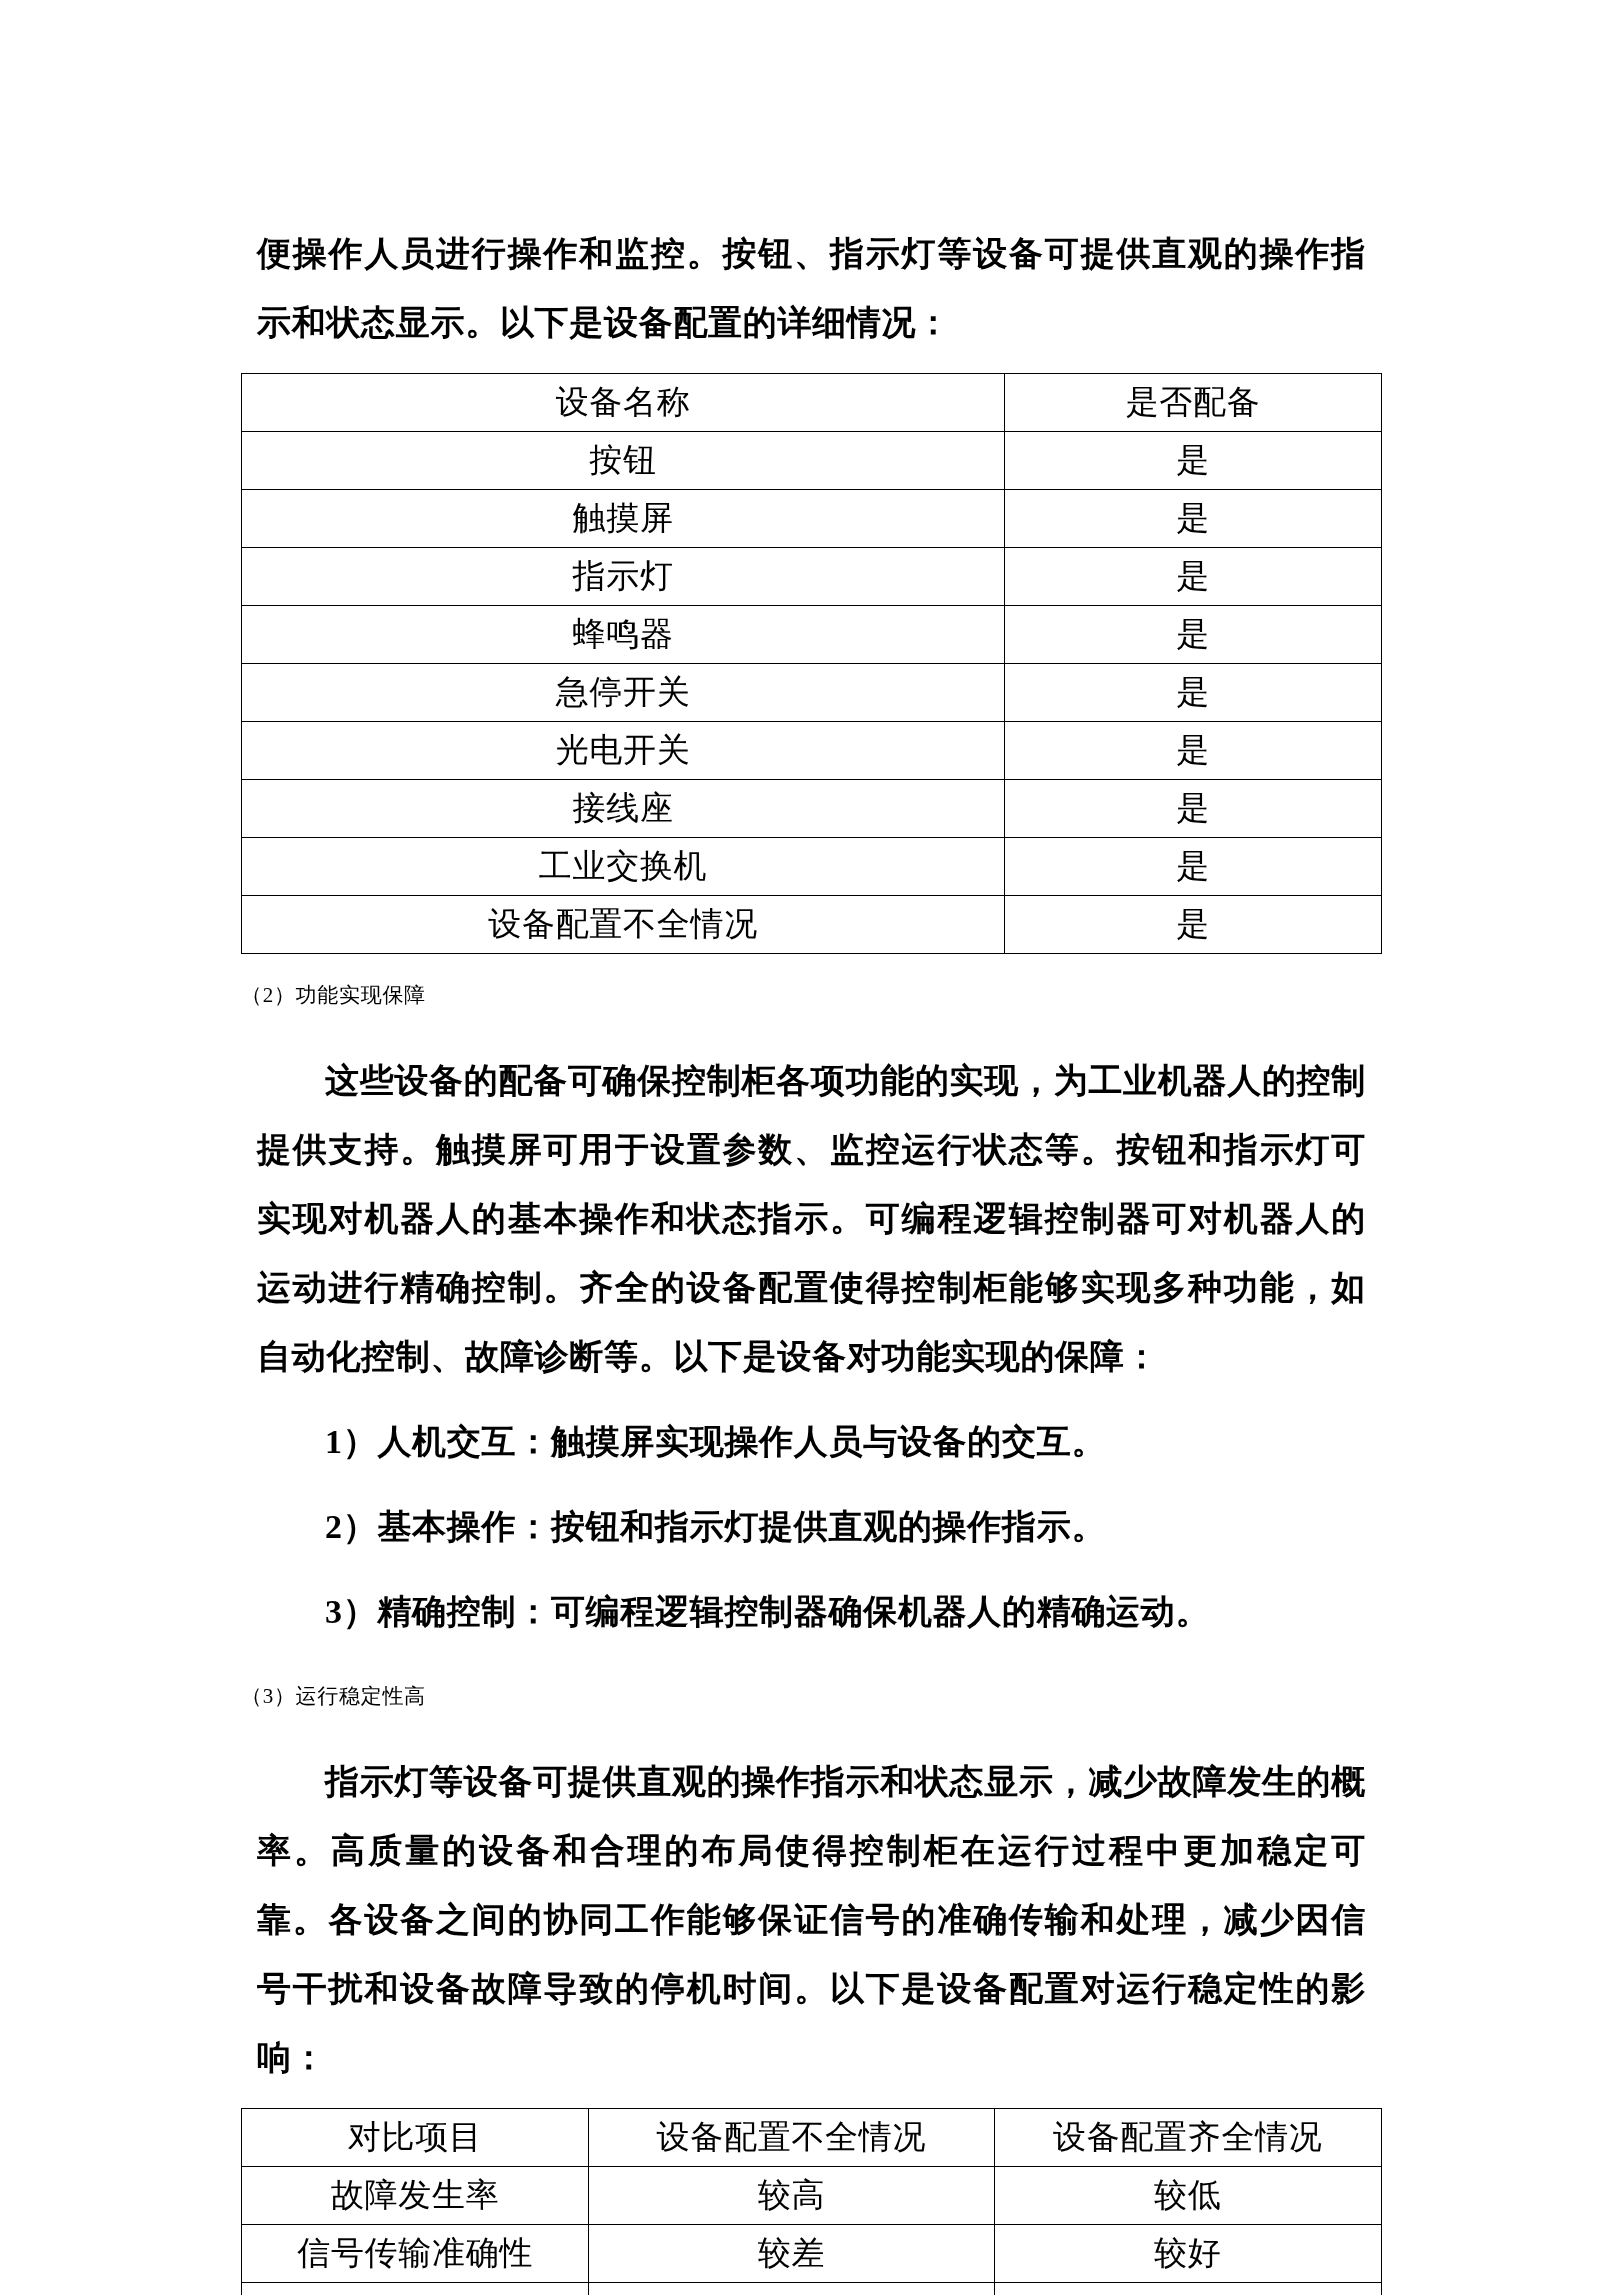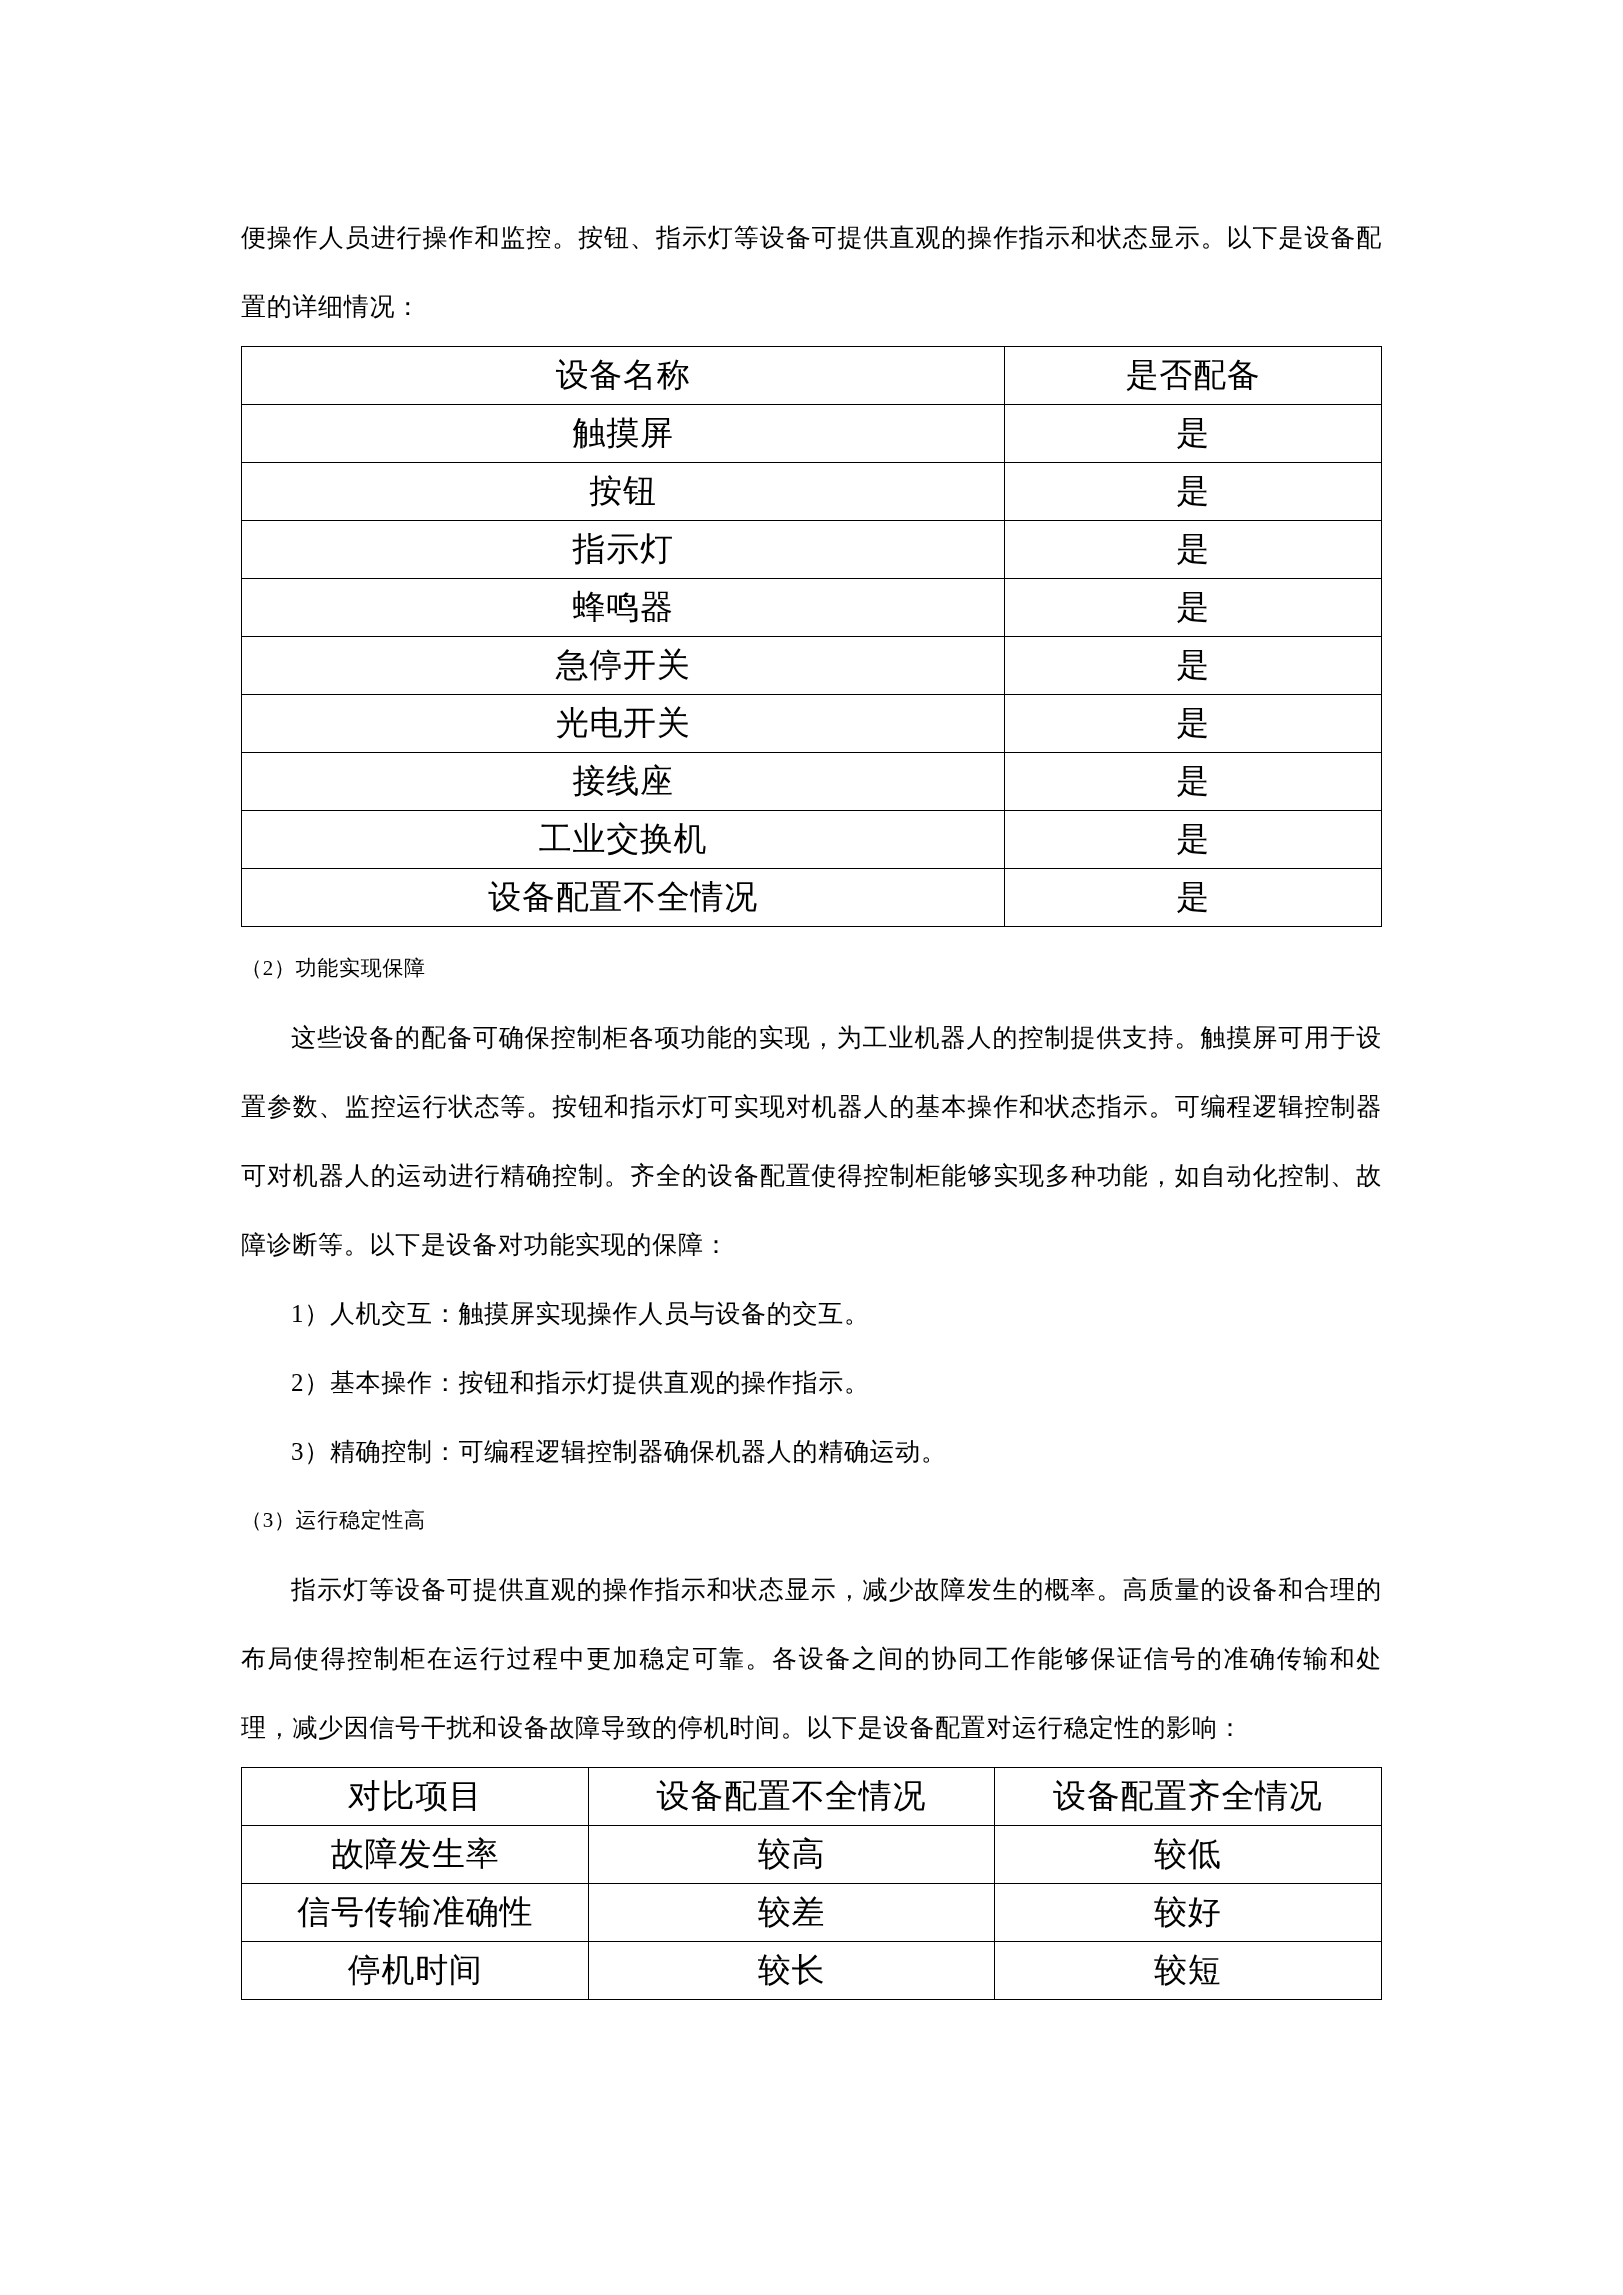--- a/index.html
+++ b/index.html
@@ -14,25 +14,26 @@
     font-family: "Liberation Serif", "DejaVu Serif", serif;
   }
   .page {
     box-sizing: border-box;
     width: 1623px;
     height: 2295px;
     padding: 203px 241px 0 241px;
     background: #ffffff;
   }
   .para {
-    margin: 0;
-    font-size: 25px;
+    margin: 16px;
+    font-size: 34px;
     line-height: 69px;
     text-align: justify;
     letter-spacing: 0.7px;
+    font-weight: bold;
   }
   .para.indent {
     text-indent: 2em;
   }
   .heading {
     margin: 0;
     font-size: 21px;
     line-height: 69px;
     text-align: left;
     letter-spacing: 0.7px;
@@ -66,25 +67,25 @@
 
   <p class="para">便操作人员进行操作和监控。按钮、指示灯等设备可提供直观的操作指示和状态显示。以下是设备配置的详细情况：</p>
 
   <table class="doc-table">
     <tbody>
       <tr>
         <th class="t1-col-name">设备名称</th>
         <th class="t1-col-flag">是否配备</th>
       </tr>
       <tr>
-        <td>触摸屏</td>
+        <td>按钮</td>
         <td>是</td>
       </tr>
       <tr>
-        <td>按钮</td>
+        <td>触摸屏</td>
         <td>是</td>
       </tr>
       <tr>
         <td>指示灯</td>
         <td>是</td>
       </tr>
       <tr>
         <td>蜂鸣器</td>
         <td>是</td>
       </tr>

